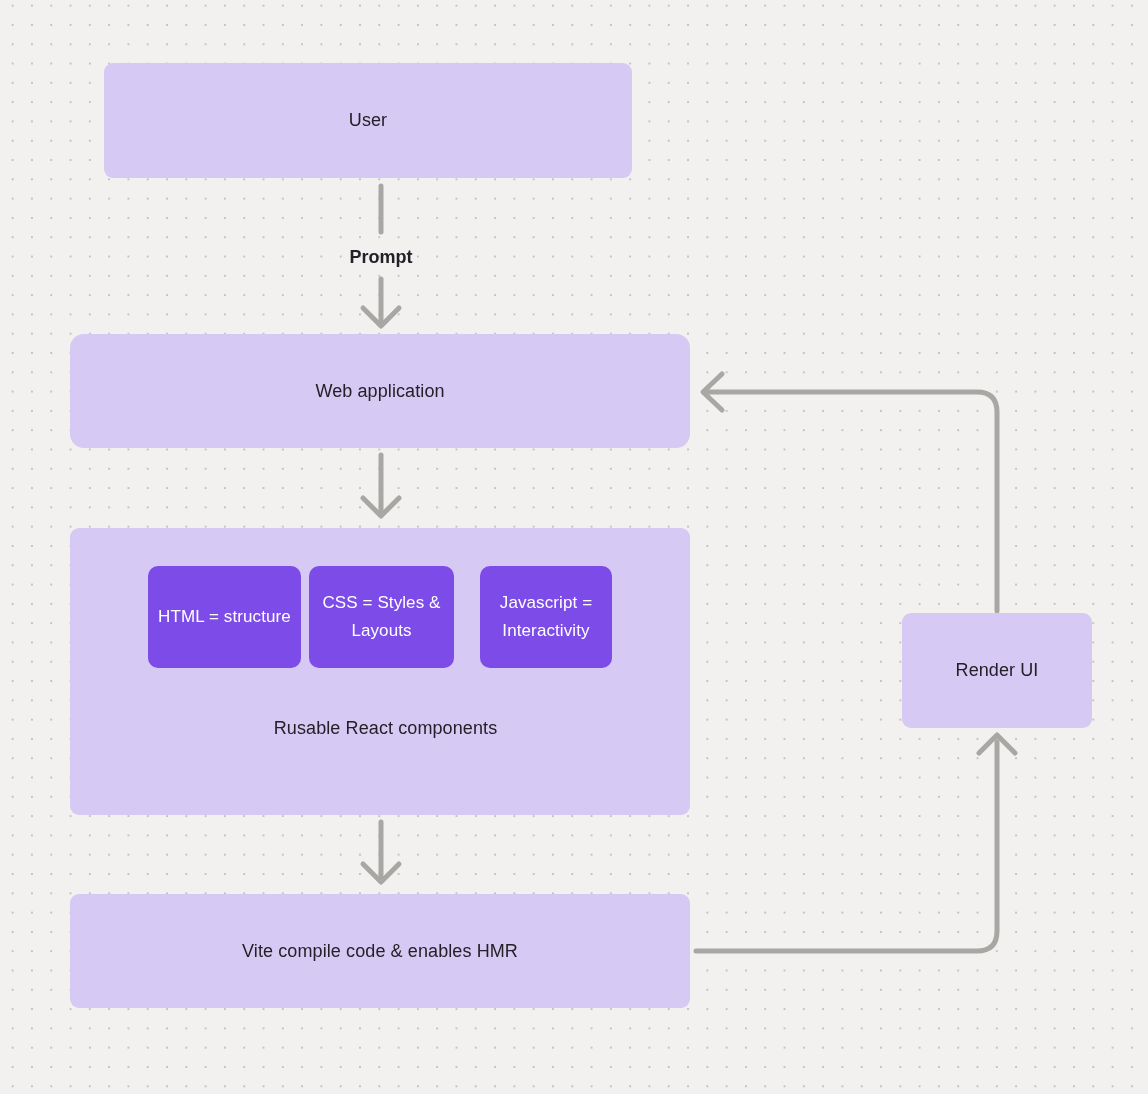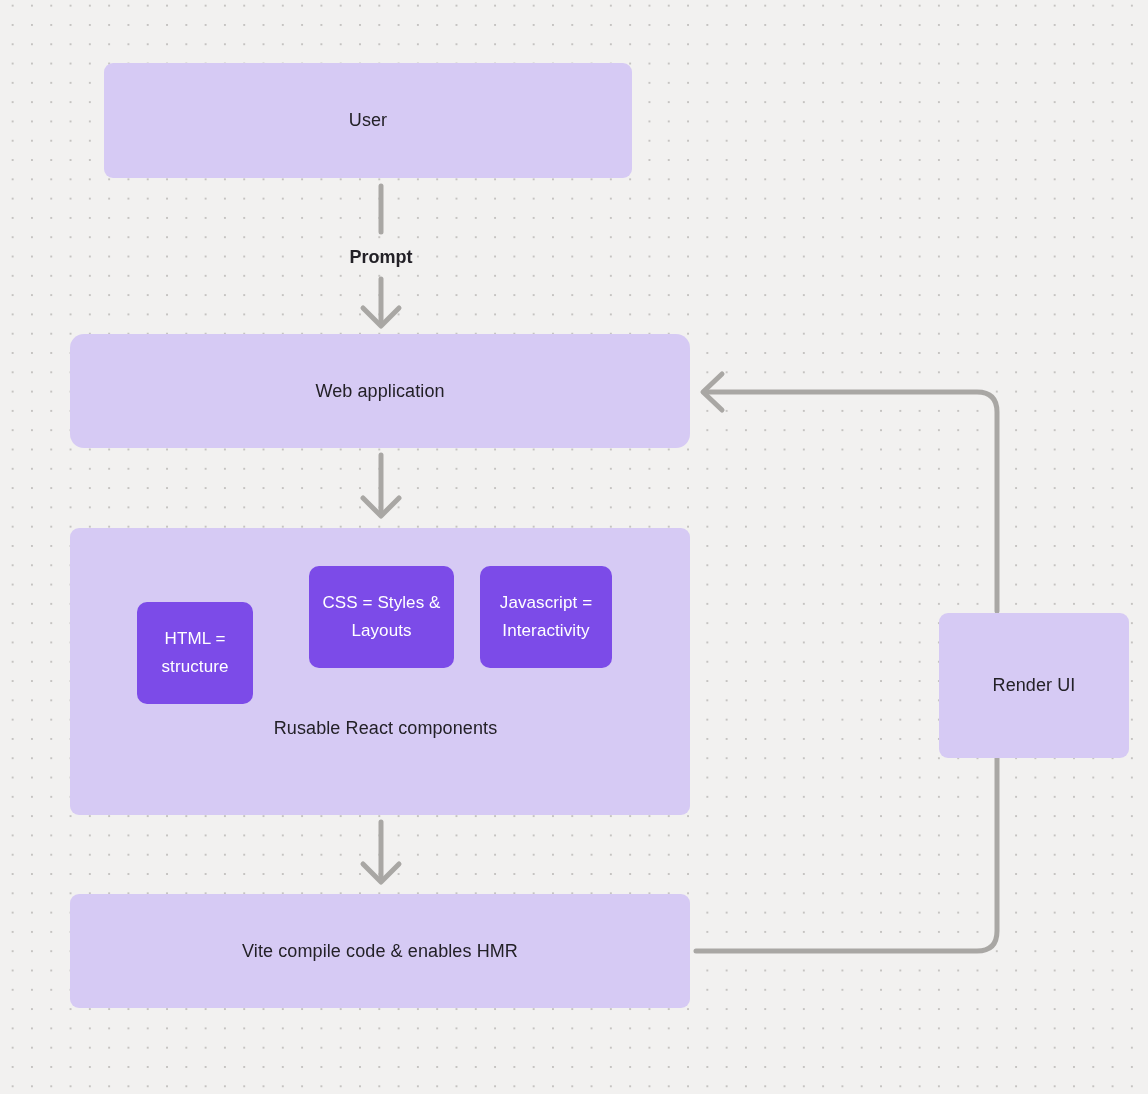--- a/index.html
+++ b/index.html
@@ -40,40 +40,40 @@
     color: var(--node_text_dark, #232127);
     font-size: 18px;
     font-weight: 500;
     letter-spacing: 0.1px;
     text-align: center;
   }
   .node-user          { left: 70px;  top: 63px;  width: 528px; height: 115px; margin-left: 34px; }
   .node-webapp        { left: 70px;  top: 334px; width: 620px; height: 114px; border-radius: 14px; }
   .node-components    { left: 70px;  top: 528px; width: 620px; height: 287px; display: block; }
   .node-vite          { left: 70px;  top: 894px; width: 620px; height: 114px; }
-  .node-render-ui     { left: 939px; top: 613px; width: 190px; height: 145px; align-items: center; }
+  .node-render-ui     { left: 902px; top: 613px; width: 190px; height: 115px; align-items: center; }
 
   .chip {
     position: absolute;
     top: 38px;
     height: 102px;
     background: var(--node_fill_accent, #7c4be8);
     border-radius: 10px;
     color: var(--node_text_light, #ffffff);
     display: flex;
     align-items: center;
     justify-content: center;
     text-align: center;
     font-size: 17px;
     line-height: 28px;
     font-weight: 500;
     padding: 0 8px;
     box-sizing: border-box;
   }
-  .chip-html { left: 67px;  width: 116px; margin-top: 36px; }
+  .chip-html { left: 78px;  width: 153px; }
   .chip-css  { left: 239px; width: 145px; }
   .chip-js   { left: 410px; width: 132px; }
 
   .group-caption {
     position: absolute;
     left: 0;
     right: 0;
     top: 190px;
     text-align: center;
     font-size: 18px;

